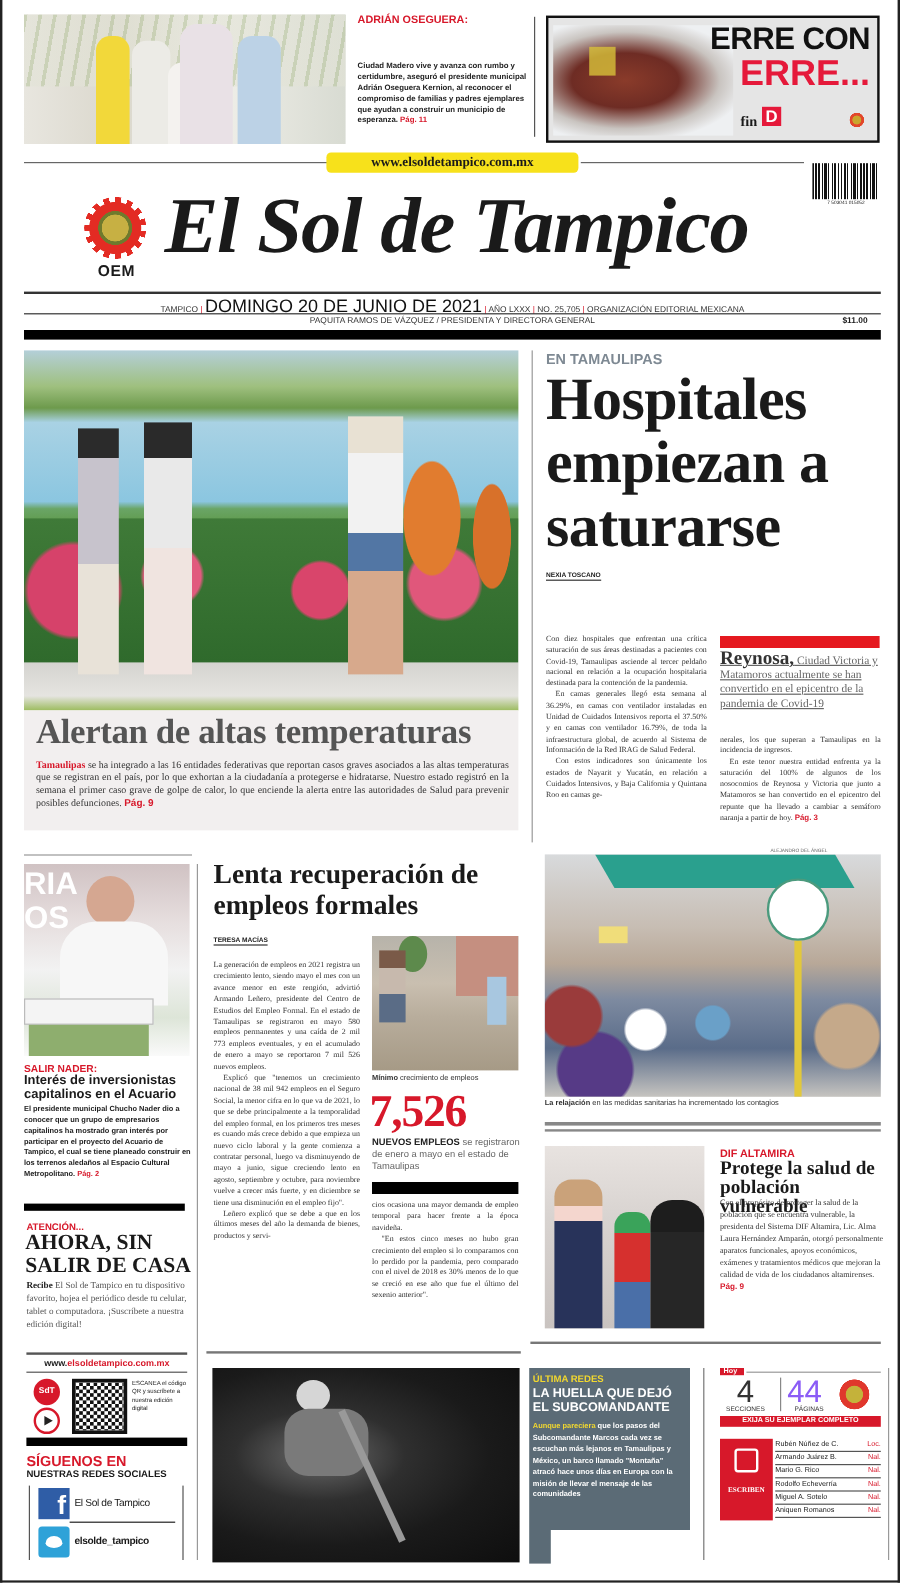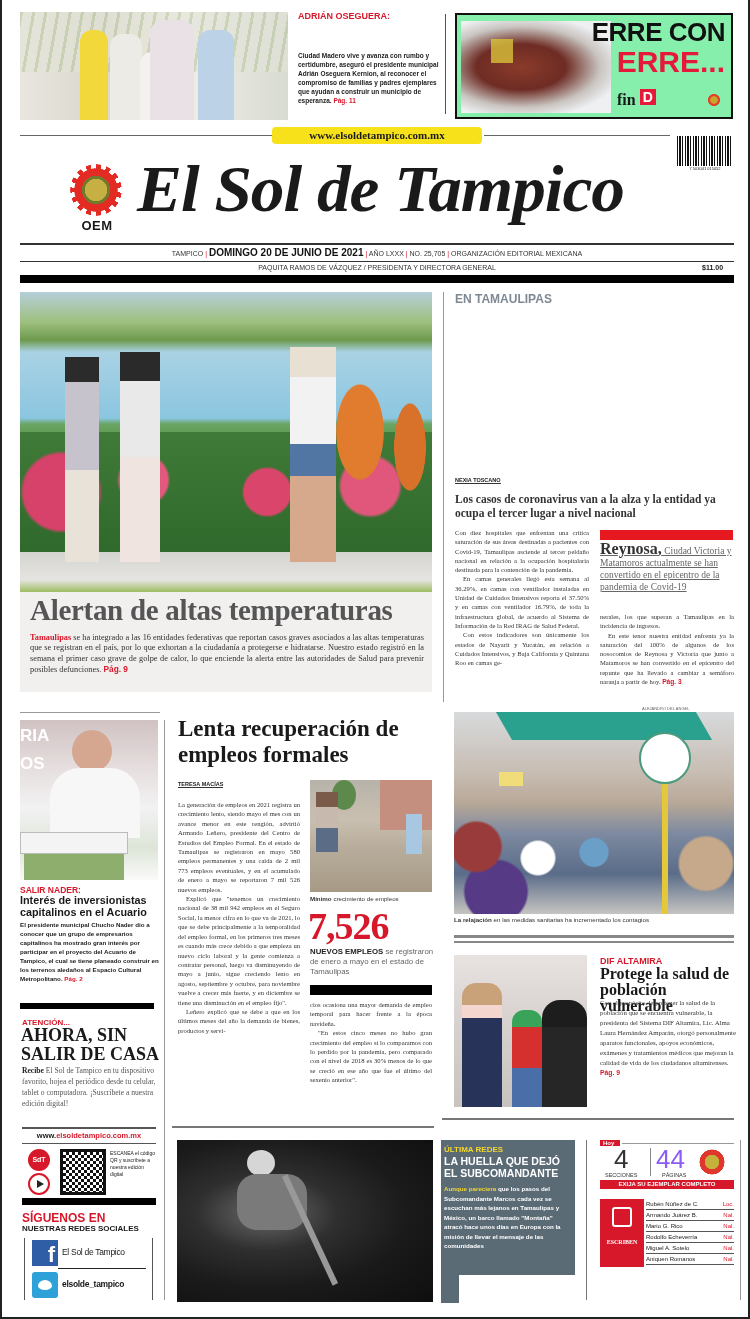--- a/index.html
+++ b/index.html
@@ -27,49 +27,49 @@
     <div class="abs" style="left:130px;top:8px;width:44px;height:100px;background:#e9e1e6;border-radius:14px 14px 0 0"></div>
     <div class="abs" style="left:178px;top:18px;width:36px;height:90px;background:#bcd2e6;border-radius:12px 12px 0 0"></div>
   </div>
   <div class="abs sans" style="left:296px;top:11px;font-size:9px;font-weight:bold;color:#d7182a">ADRIÁN OSEGUERA:</div>
   <div class="abs sans" style="left:296px;top:51px;width:148px;font-size:6.5px;line-height:9px;font-weight:bold;color:#222">
     <span>Ciudad Madero vive y avanza con rumbo y certidumbre, aseguró el presidente municipal Adrián Oseguera Kernion, al reconocer el compromiso de familias y padres ejemplares que ayudan a construir un municipio de esperanza.</span>
     <span class="red">Pág. 11</span>
   </div>
   <div class="vr" style="left:443px;top:14px;height:100px"></div>
 
-  <div class="abs" style="left:453px;top:13px;width:278px;height:106px;border:2px solid #111;background:#86efac;overflow:hidden">
+  <div class="abs" style="left:453px;top:13px;width:278px;height:106px;border:2px solid #111;background:#e5e5e5;overflow:hidden">
     <div class="abs" style="left:4px;top:6px;width:150px;height:92px;background:radial-gradient(ellipse at 40% 50%,#8a3b2a 0%,#6e2c24 35%,#c9c4c0 62%,#eef0f2 80%)">
       <div class="abs" style="left:30px;top:18px;width:22px;height:24px;background:#d8c23a;opacity:.8"></div>
     </div>
     <div class="abs sans" style="right:6px;top:2px;font-size:26px;font-weight:900;letter-spacing:-.5px;color:#111">ERRE CON</div>
     <div class="abs sans" style="right:6px;top:30px;font-size:30px;font-weight:900;color:#e5193a">ERRE...</div>
     <div class="abs" style="left:160px;top:74px">
-      <span class="serif" style="font-size:16px;font-weight:bold">fin</span>
+      <span class="serif" style="font-size:12px;font-weight:bold">fin</span>
       <span class="sans" style="display:inline-block;background:#e5193a;color:#fff;font-size:14px;font-weight:bold;padding:0 3px;vertical-align:3px">D</span>
     </div>
     <div class="abs" style="right:10px;top:78px;width:14px;height:14px;border-radius:50%;background:radial-gradient(circle,#c9a52c 35%,#e2462a 40%,#e2462a 60%,transparent 62%)"></div>
   </div>
 
   <div class="hr" style="left:18px;top:135px;width:450px;background:#666"></div>
   <div class="hr" style="left:482px;top:135px;width:186px;background:#666"></div>
   <div class="abs serif" style="left:270px;top:127px;width:210px;height:17px;background:#f7e11b;border-radius:4px;text-align:center;font-size:11px;font-weight:bold;line-height:17px">www.elsoldetampico.com.mx</div>
   <div class="abs" style="left:675px;top:136px;width:56px;height:30px;background:repeating-linear-gradient(90deg,#111 0 1px,#fff 1px 2px,#111 2px 4px,#fff 4px 5px,#111 5px 6px,#fff 6px 8px)"></div>
   <div class="abs sans" style="left:675px;top:166px;width:56px;font-size:4px;text-align:center">7 503041 015052</div>
 
   <div class="abs" style="left:68px;top:164px;width:52px;height:52px;border-radius:50%;background:radial-gradient(circle,#c7b043 0 30%,#6f7a2d 31% 38%,#e32b23 39% 58%,transparent 60%)"></div>
   <div class="abs" style="left:68px;top:164px;width:52px;height:52px;border-radius:50%;background:repeating-conic-gradient(#e32b23 0 12deg,transparent 12deg 24deg);-webkit-mask:radial-gradient(circle,transparent 56%,#000 57%,#000 70%,transparent 71%);mask:radial-gradient(circle,transparent 56%,#000 57%,#000 70%,transparent 71%)"></div>
   <div class="abs sans" style="left:68px;top:218px;width:54px;text-align:center;font-size:13px;font-weight:900;letter-spacing:.5px">OEM</div>
   <div class="abs serif" style="left:135px;top:146px;width:540px;font-size:66px;font-weight:900;letter-spacing:-1px;line-height:86px;font-style:italic;transform:scaleX(1.02);transform-origin:left">El Sol de Tampico</div>
 
   <div class="hr" style="left:18px;top:243px;width:714px;height:2px;background:#333"></div>
   <div class="abs sans" style="left:0;top:247px;width:750px;text-align:center;font-size:7px;color:#333;white-space:nowrap">
     <span>TAMPICO</span>
     <span class="red"> | </span>
-    <span style="font-size:10px;font-weight:700;color:#111">DOMINGO 20 DE JUNIO DE 2021</span>
+    <span style="font-size:15px;font-weight:400;color:#111">DOMINGO 20 DE JUNIO DE 2021</span>
     <span class="red"> | </span>
     <span>AÑO LXXX</span>
     <span class="red"> | </span>
     <span>NO. 25,705</span>
     <span class="red"> | </span>
     <span>ORGANIZACIÓN EDITORIAL MEXICANA</span>
   </div>
   <div class="hr" style="left:18px;top:261px;width:714px;background:#333"></div>
   <div class="abs sans" style="left:0;top:264px;width:750px;text-align:center;font-size:7px;color:#333">PAQUITA RAMOS DE VÁZQUEZ / PRESIDENTA Y DIRECTORA GENERAL</div>
   <div class="abs sans" style="left:700px;top:264px;font-size:7px;font-weight:bold">$11.00</div>
@@ -85,22 +85,22 @@
   </div>
   <div class="abs" style="left:18px;top:592px;width:412px;height:100px;background:#f2efef"></div>
   <div class="abs serif" style="left:28px;top:594px;font-size:29px;font-weight:bold;color:#555;letter-spacing:-.3px">Alertan de altas temperaturas</div>
   <div class="abs serif body-txt" style="left:28px;top:633px;width:394px;font-size:8.3px;line-height:10.4px">
     <span class="red" style="font-weight:bold">Tamaulipas</span><span> se ha integrado a las 16 entidades federativas que reportan casos graves asociados a las altas temperaturas que se registran en el país, por lo que exhortan a la ciudadanía a protegerse e hidratarse. Nuestro estado registró en la semana el primer caso grave de golpe de calor, lo que enciende la alerta entre las autoridades de Salud para prevenir posibles defunciones.</span>
     <span class="red sans" style="font-weight:bold">Pág. 9</span>
   </div>
   <div class="vr" style="left:441px;top:292px;height:410px;background:#999"></div>
 
   <div class="abs sans" style="left:453px;top:292px;font-size:12px;font-weight:bold;color:#7e8993">EN TAMAULIPAS</div>
+  <div class="abs serif" style="left:453px;top:306px;width:290px;font-size:50px;line-height:53px;font-weight:bold;letter-spacing:-.5px">Hospitales empiezan a saturarse</div>
   <div class="abs sans" style="left:453px;top:477px;font-size:5.5px;font-weight:bold;border-bottom:1px solid #333">NEXIA TOSCANO</div>
-  <div class="abs serif" style="left:453px;top:492px;width:280px;font-size:11.5px;line-height:14px;font-weight:bold;color:#333">Los casos de coronavirus van a la alza y la entidad ya ocupa el tercer lugar a nivel nacional</div>
   <div class="abs serif body-txt" style="left:453px;top:528px;width:134px;font-size:6.6px;line-height:9.3px">
     <p>Con diez hospitales que enfrentan una crítica saturación de sus áreas destinadas a pacientes con Covid-19, Tamaulipas asciende al tercer peldaño nacional en relación a la ocupación hospitalaria destinada para la contención de la pandemia.</p>
     <p style="text-indent:8px">En camas generales llegó esta semana al 36.29%, en camas con ventilador instaladas en Unidad de Cuidados Intensivos reporta el 37.50% y en camas con ventilador 16.79%, de toda la infraestructura global, de acuerdo al Sistema de Información de la Red IRAG de Salud Federal.</p>
     <p style="text-indent:8px">Con estos indicadores son únicamente los estados de Nayarit y Yucatán, en relación a Cuidados Intensivos, y Baja California y Quintana Roo en camas ge-</p>
   </div>
   <div class="abs" style="left:598px;top:530px;width:133px;height:10px;background:#e5191f"></div>
   <div class="abs serif" style="left:598px;top:543px;width:134px;font-size:9.5px;line-height:12px;color:#666;text-decoration:underline">
     <span style="font-weight:bold;color:#333;font-size:16px">Reynosa,</span><span> Ciudad Victoria y Matamoros actualmente se han convertido en el epicentro de la pandemia de Covid-19</span>
   </div>
   <div class="abs serif body-txt" style="left:598px;top:612px;width:134px;font-size:6.6px;line-height:9.3px">
@@ -130,21 +130,21 @@
   <div class="abs sans" style="left:598px;top:956px;font-size:9px;font-weight:bold;color:#d7182a">DIF ALTAMIRA</div>
   <div class="abs serif" style="left:598px;top:966px;width:140px;font-size:16px;line-height:16px;font-weight:bold">Protege la salud de población vulnerable</div>
   <div class="abs serif body-txt" style="left:598px;top:998px;width:136px;font-size:6.8px;line-height:10px;text-align:left">
     <span>Con el propósito de proteger la salud de la población que se encuentra vulnerable, la presidenta del Sistema DIF Altamira, Lic. Alma Laura Hernández Amparán, otorgó personalmente aparatos funcionales, apoyos económicos, exámenes y tratamientos médicos que mejoran la calidad de vida de los ciudadanos altamirenses.</span>
     <span class="red sans" style="font-weight:bold">Pág. 9</span>
   </div>
   <div class="hr" style="left:440px;top:1118px;width:292px;height:2px;background:#777"></div>
 
   <div class="hr" style="left:18px;top:712px;width:140px;background:#999"></div>
   <div class="photo" style="left:18px;top:720px;width:138px;height:160px;background:linear-gradient(180deg,#d0c2c3 0%,#e6dede 30%,#f2f2f2 55%,#dde5d8 80%,#fafafa 100%)">
-    <div class="abs sans" style="left:0;top:2px;font-size:17px;line-height:28px;font-weight:bold;color:#fff;white-space:pre">RIA
+    <div class="abs sans" style="left:0;top:2px;font-size:26px;line-height:28px;font-weight:bold;color:#fff;white-space:pre">RIA
 OS</div>
     <div class="abs" style="left:52px;top:10px;width:40px;height:42px;border-radius:50%;background:#d5a791"></div>
     <div class="abs" style="left:30px;top:48px;width:90px;height:70px;background:#f7f7f7;border-radius:30px 30px 0 0"></div>
     <div class="abs" style="left:0;top:112px;width:108px;height:22px;background:#f4f4f4;border:1px solid #bbb"></div>
     <div class="abs" style="left:4px;top:134px;width:100px;height:26px;background:#8eae6e"></div>
   </div>
   <div class="abs sans" style="left:18px;top:885px;font-size:8.5px;font-weight:bold;color:#d7182a">SALIR NADER:</div>
   <div class="abs sans" style="left:18px;top:894px;width:142px;font-size:10.8px;line-height:12px;font-weight:bold">Interés de inversionistas capitalinos en el Acuario</div>
   <div class="abs sans" style="left:18px;top:920px;width:140px;font-size:6.2px;line-height:9px;font-weight:bold;color:#222">
     <span>El presidente municipal Chucho Nader dio a conocer que un grupo de empresarios capitalinos ha mostrado gran interés por participar en el proyecto del Acuario de Tampico, el cual se tiene planeado construir en los terrenos aledaños al Espacio Cultural Metropolitano.</span>

